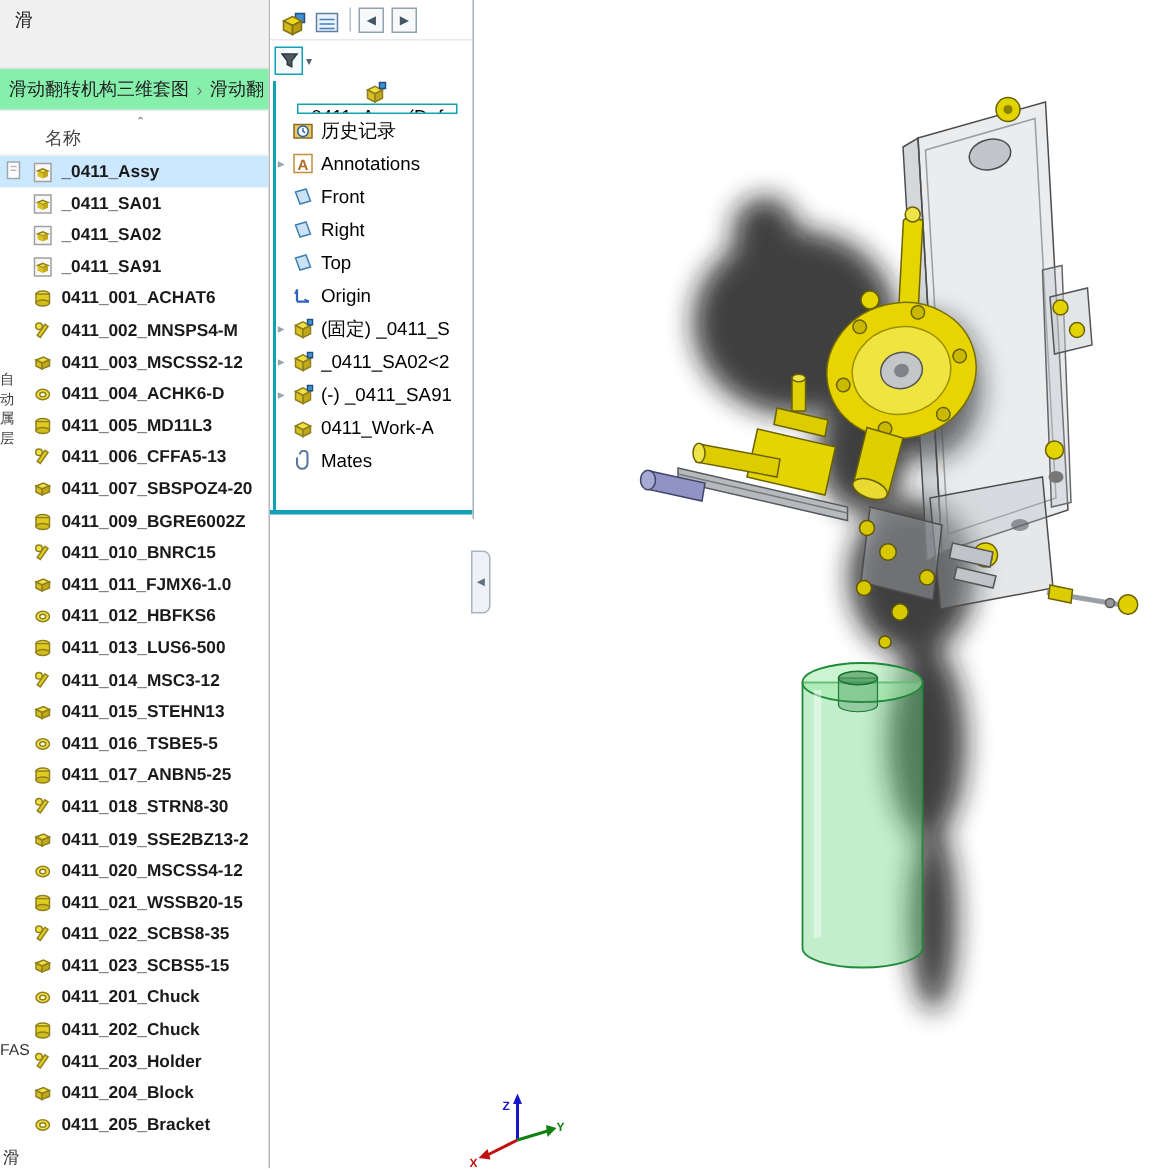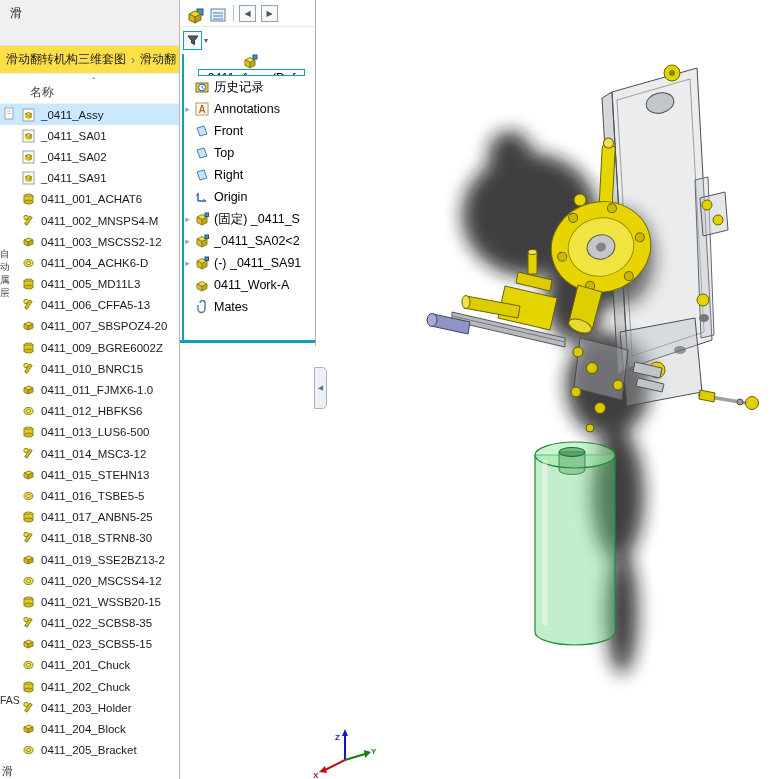--- a/index.html
+++ b/index.html
@@ -15,36 +15,36 @@
 
   
   .explorer {
     position:absolute; left:0; top:0; width:180px; height:779px;
     background:#fff; border-right:1px solid #b4b8bc; z-index:3;
   }
   .explorer-top { position:absolute; left:0; top:0; width:100%; height:46px; background:#f0f0f0; border-bottom:1px solid #e2e2e2; }
   .title-frag { position:absolute; left:10px; top:5px; font-size:12px; color:#222; }
   .breadcrumb {
     position:absolute; left:0; top:46px; width:100%; height:28px;
-    display:flex; align-items:center; padding:0 6px; background:#fde047;
+    display:flex; align-items:center; padding:0 6px; background:#86efac;
     border-bottom:1px solid #ececec; font-size:12px; color:#222; white-space:nowrap; overflow:hidden;
   }
   .crumb-sep { color:#777; margin:0 5px; font-size:12px; }
   .col-header { position:absolute; left:0; top:76px; width:100%; height:28px; border-bottom:1px solid #f0f0f0; }
   .col-header .col-name { position:absolute; left:30px; top:8px; font-size:12px; color:#444; }
   .col-header .sort-caret { position:absolute; left:92px; top:1px; font-size:10px; color:#777; }
   .file-list { position:absolute; left:0; top:104px; width:179px; height:675px; overflow:hidden; }
   .file-row {
     position:relative; height:21.2px; display:flex; align-items:center;
     padding-left:22px; white-space:nowrap;
   }
   .file-row.selected { background:#cce8ff; }
   .sel-marker { position:absolute; left:4px; top:3px; }
   .file-icon { width:15px; height:14px; display:inline-block; margin-right:4px; flex:0 0 auto; }
-  .file-label { font-size:11.5px; color:#1a1a1a; }
+  .file-label { font-size:11.5px; color:#1a1a1a;font-weight:bold; }
 
   
   .edge-mid { position:absolute; left:0; top:247px; width:11px; word-break:break-all;
               font-size:9.5px; line-height:13px; color:#444; z-index:4; }
   .edge-fas { position:absolute; left:0; top:694px; font-size:10.5px; color:#333; z-index:4; }
   .edge-corner { position:absolute; left:2px; top:764px; font-size:11px; color:#333; z-index:4; }
 
   
   .fm-panel {
     position:absolute; left:180px; top:0; width:136px; height:346px;
@@ -529,28 +529,28 @@
           <span class="t-icon"><svg width="14" height="14">
               <polygon points="2,4 9,2 12,10 5,12" fill="rgba(140,190,230,0.45)" stroke="#4080b0"></polygon>
             </svg></span>
           <span class="t-label">Front</span>
         </div>
         <div class="tree-row">
           <span class="t-arrow"></span>
           <span class="t-icon"><svg width="14" height="14">
               <polygon points="2,4 9,2 12,10 5,12" fill="rgba(140,190,230,0.45)" stroke="#4080b0"></polygon>
             </svg></span>
+          <span class="t-label">Right</span>
+        </div>
+        <div class="tree-row">
+          <span class="t-arrow"></span>
+          <span class="t-icon"><svg width="14" height="14">
+              <polygon points="2,4 9,2 12,10 5,12" fill="rgba(140,190,230,0.45)" stroke="#4080b0"></polygon>
+            </svg></span>
           <span class="t-label">Top</span>
-        </div>
-        <div class="tree-row">
-          <span class="t-arrow"></span>
-          <span class="t-icon"><svg width="14" height="14">
-              <polygon points="2,4 9,2 12,10 5,12" fill="rgba(140,190,230,0.45)" stroke="#4080b0"></polygon>
-            </svg></span>
-          <span class="t-label">Right</span>
         </div>
         <div class="tree-row">
           <span class="t-arrow"></span>
           <span class="t-icon"><svg width="14" height="14">
               <path d="M3 11 L11 11 M3 11 L3 3" stroke="#3060c0" stroke-width="1.5" fill="none"></path>
               <path d="M11 11 l-3 -1.5 M3 3 l-1.5 3" stroke="#3060c0" fill="none"></path>
             </svg></span>
           <span class="t-label">Origin</span>
         </div>
         <div class="tree-row">

